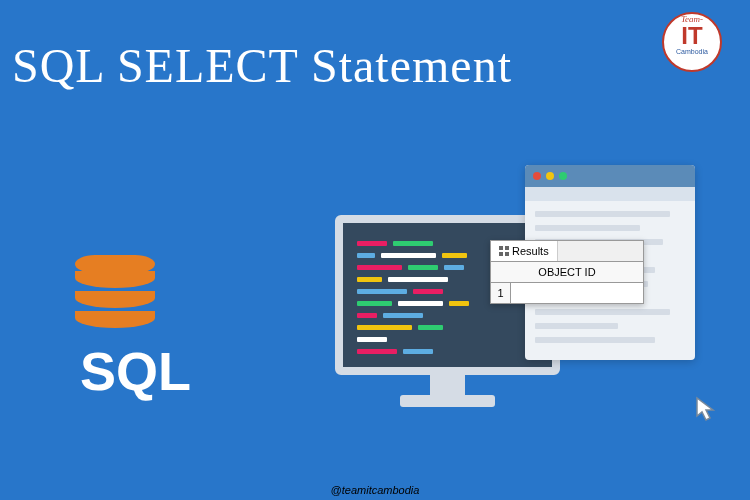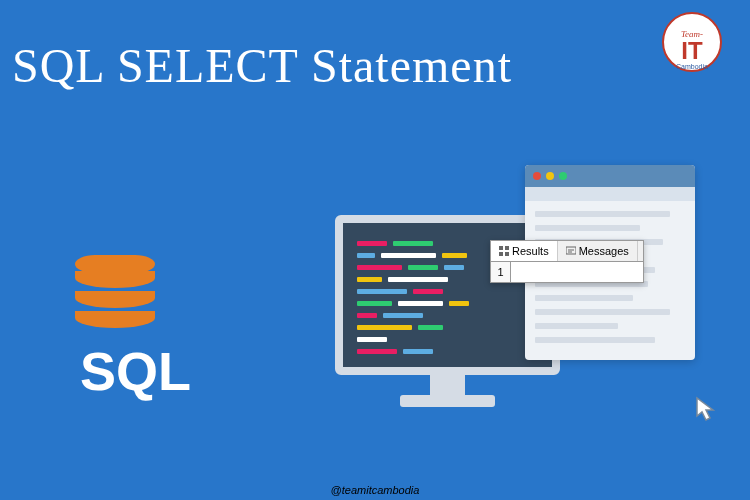--- a/index.html
+++ b/index.html
@@ -22,21 +22,21 @@
       position: absolute;
       top: 12px;
       right: 28px;
       width: 60px;
       height: 60px;
       background: #fff;
       border-radius: 50%;
       border: 2px solid #c0392b;
       display: flex;
       align-items: center;
-      justify-content: flex-end;
+      justify-content: flex-start;
       flex-direction: column;
     }
     .logo-top { font-size: 9px; color: #c0392b; font-style: italic; font-family: cursive; }
     .logo-it { font-size: 24px; font-weight: bold; color: #c0392b; font-family: Arial, sans-serif; line-height: 1; }
     .logo-bottom { font-size: 7px; color: #2c5aa0; font-family: Arial, sans-serif; }
 
     .db-icon {
       position: absolute;
       left: 75px;
       top: 255px;
@@ -275,31 +275,22 @@
       <span class="tab-icon">
         <svg viewBox="0 0 10 10">
             <rect x="0" y="0" width="4" height="4" fill="#666"></rect>
             <rect x="6" y="0" width="4" height="4" fill="#666"></rect>
             <rect x="0" y="6" width="4" height="4" fill="#666"></rect>
             <rect x="6" y="6" width="4" height="4" fill="#666"></rect>
           </svg>
       </span>
       <span>Results</span>
     </div>
-    <div class="results-tab">
-      <span class="tab-icon">
-        <svg viewBox="0 0 10 10">
-            <rect x="0" y="1" width="10" height="7" fill="none" stroke="#666" stroke-width="1"></rect>
-            <line x1="2" y1="4" x2="8" y2="4" stroke="#666"></line>
-            <line x1="2" y1="6" x2="6" y2="6" stroke="#666"></line>
-          </svg>
-      </span>
-      <span>Messages</span>
-    </div>
-  </div>
+  </div>
+  <div class="results-header">OBJECT ID</div>
   <div class="results-row">
     <div class="row-num">1</div>
   </div>
 </div>
 
 <div class="cursor">
   <svg width="24" height="26" viewBox="0 0 24 26">
     <path d="M2 2 L2 20 L7 16 L11 24 L15 22 L11 14 L18 14 Z" fill="#fff" stroke="#7b8a9a" stroke-width="1.5"></path>
   </svg>
 </div>

